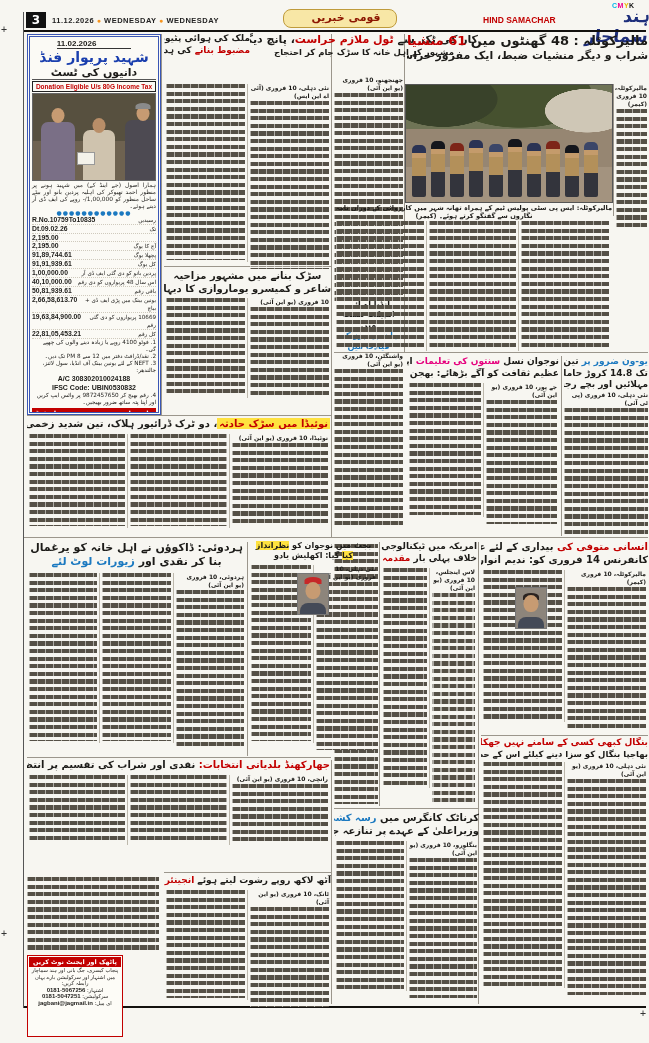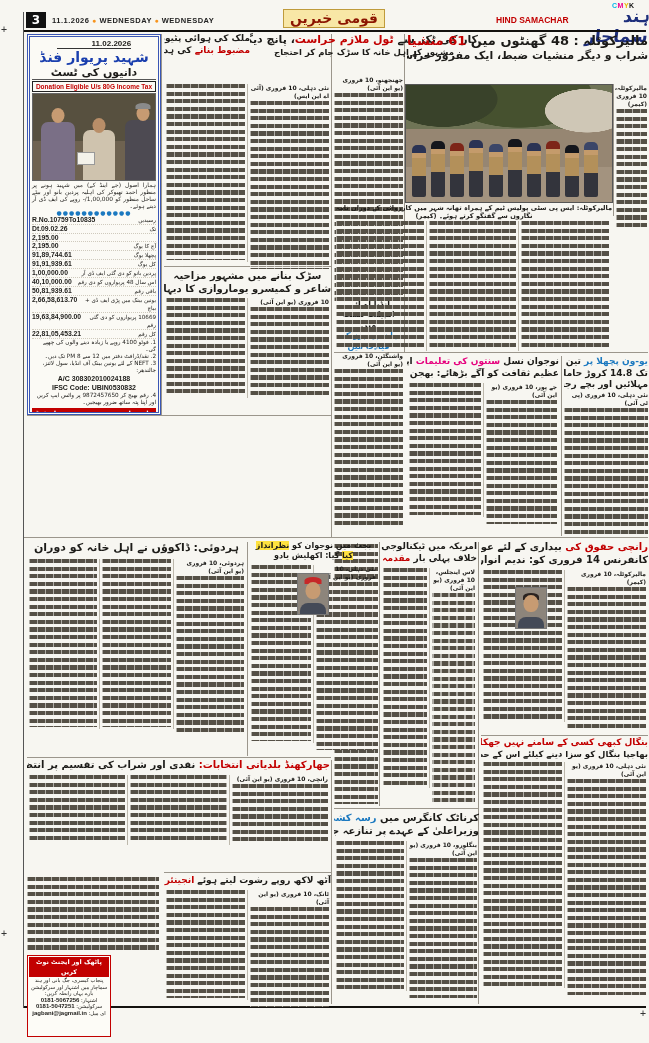--- a/index.html
+++ b/index.html
@@ -33,26 +33,26 @@
   .h11{font-size:11px;font-weight:800;line-height:1.25;}
   .h10{font-size:10px;font-weight:800;line-height:1.25;}
   .h9{font-size:9px;font-weight:800;line-height:1.3;}
   .h8{font-size:8px;font-weight:800;line-height:1.3;}
   .sub{font-size:8.5px;font-weight:bold;}
   
   .pgno{background:#111;color:#fff;font:bold 12px "DejaVu Sans",sans-serif;
         width:20px;height:16px;line-height:16px;text-align:center;}
   .dateline{font:bold 7.5px "Liberation Sans",sans-serif;letter-spacing:.5px;color:#222;}
   .dot{color:#f7941d;font-size:7px;}
-  .pill{background:#f8e7a6;border:1px solid #bf9b3c;border-radius:0;color:#8c1500;
-        font-weight:800;font-size:14px;text-align:center;line-height:16px;}
+  .pill{background:#f8e7a6;border:1px solid #bf9b3c;border-radius:8px;color:#8c1500;
+        font-weight:800;font-size:11px;text-align:center;line-height:16px;padding-left:12px;}
   .cmyk{font:bold 7px "Liberation Sans",sans-serif;letter-spacing:.5px;}
   
   .adbox{border:3px double #3a56b4;background:#fbfaf5;padding:2px;box-sizing:border-box;font-size:6px;}
-  .adbox .addate{font:bold 8px "Liberation Sans",sans-serif;text-align:right;border-bottom:1px solid #333;width:60%;margin:0 auto;}
+  .adbox .addate{font:bold 8px "Liberation Sans",sans-serif;text-align:left;border-bottom:1px solid #333;width:60%;margin:0 auto;}
   .adtitle{color:#1a3fae;font-size:14px;font-weight:800;text-align:center;line-height:17px;}
   .adsub{font-size:11px;font-weight:800;text-align:center;line-height:13px;border-bottom:1px solid #555;}
   .taxbar{border:1px solid #222;color:#c20000;font:bold 6.5px "Liberation Sans",sans-serif;text-align:center;margin:1px 0;padding:1px 0;}
   .adphoto{position:relative;height:86px;background:linear-gradient(180deg,#57503f 0 55%,#6e6250 55% 100%);overflow:hidden;border:1px solid #666;}
   .pers{position:absolute;bottom:0;border-radius:7px 7px 0 0;}
   .phead{position:absolute;left:50%;transform:translateX(-50%);width:13px;height:15px;border-radius:50%;background:#c79b72;}
   .adpara{font-size:5.9px;line-height:7px;text-align:justify;margin-top:1px;}
   .dots{color:#1b79c0;font-size:6px;text-align:center;letter-spacing:1px;line-height:6px;}
   .lr{display:flex;justify-content:space-between;align-items:baseline;line-height:8px;border-bottom:1px dotted #cfcabd;}
   .ll{font-size:5.6px;}
@@ -91,28 +91,28 @@
   <div class="mark" style="left:1px;top:24px;">+</div>
   <div class="mark" style="left:1px;top:928px;">+</div>
   <div class="mark" style="left:640px;top:1008px;">+</div>
   <div class="mark" style="left:642px;top:496px;font-size:5px;">▪▪</div>
   <div class="abs cmyk" style="left:612px;top:2px;">
     <span style="color:#00b7eb">C</span><span style="color:#ec008c">M</span><span style="color:#e8b800">Y</span><span style="color:#111">K</span>
   </div>
 
   <div class="abs pgno" style="left:26px;top:12px;">3</div>
   <div class="abs dateline" style="left:52px;top:16px;">
-    <span>11.1.2026</span>
+    <span>11.12.2026</span>
     <span class="dot">●</span>
     <span>WEDNESDAY</span>
     <span class="dot">●</span>
     <span>WEDNESDAY</span>
   </div>
   <div class="abs pill u" style="left:283px;top:9px;width:100px;height:17px;">قومی خبریں</div>
-  <div class="abs" style="left:496px;top:15px;color:#c20000;font:800 8.5px 'Liberation Sans',sans-serif;">HIND SAMACHAR</div>
+  <div class="abs" style="left:483px;top:15px;color:#c20000;font:800 8.5px 'Liberation Sans',sans-serif;">HIND SAMACHAR</div>
   <div class="abs u navy" style="left:575px;top:6px;font-size:17px;font-weight:800;transform:skewX(-6deg);">ہند سماچار</div>
   <div class="hrD" style="left:24px;top:30px;width:622px;height:2px;"></div>
   <div class="vr" style="left:23px;top:12px;height:996px;background:#555;"></div>
   <div class="hrD" style="left:24px;top:1006px;width:622px;height:2px;"></div>
 
   <div class="vr" style="left:161px;top:34px;height:382px;"></div>
   <div class="vr" style="left:331px;top:34px;height:504px;"></div>
   <div class="vr" style="left:404px;top:34px;height:319px;"></div>
   <div class="vr" style="left:561px;top:356px;height:180px;"></div>
   <div class="vr" style="left:478px;top:542px;height:462px;"></div>
@@ -297,29 +297,29 @@
           <div class="dl">جے پور، 10 فروری (یو این آئی)</div>
           <div class="greek" style="height:124px;"></div>
         </div>
       <div class="col">
           <div class="greek" style="height:132px;"></div>
         </div>
     </div>
   </section>
 
   <section class="abs u" style="left:564px;top:356px;width:84px;">
-    <div class="h9 ctr nw"><span class="blue">یو-ون پچھلا پر</span><span> تین فروری</span></div>
+    <div class="h9 ctr nw"><span class="blue">یو-ون ضرور پر</span><span> تین فروری</span></div>
     <div class="h9 ctr nw">تک 14.8 کروڑ حاملہ</div>
     <div class="h9 ctr nw">مہلائیں اور بچے رجسٹرڈ</div>
     <div class="dl">نئی دہلی، 10 فروری (پی ٹی آئی)</div>
     <div class="greek" style="height:126px;"></div>
   </section>
 
   <section class="abs u" style="left:481px;top:541px;width:167px;">
-    <div class="h10 ctr nw"><span class="red">رانچی حقوق کی</span><span> بیداری کے لئے عوامی</span></div>
+    <div class="h10 ctr nw"><span class="red">انسانی متوفی کی</span><span> بیداری کے لئے عوامی</span></div>
     <div class="h10 ctr nw">کانفرنس 14 فروری کو: ندیم انوار خان</div>
     <div class="cols" dir="rtl" style="margin-top:4px;height:152px;">
       <div class="col">
           <div class="dl">مالیرکوٹلہ، 10 فروری (کیمر)</div>
           <div class="greek" style="height:142px;"></div>
         </div>
       <div class="col">
           <div class="greek" style="height:150px;"></div>
         </div>
     </div>
@@ -357,35 +357,51 @@
         </div>
     </div>
     <div class="por" style="position:absolute;left:48px;top:32px;width:30px;height:40px;">
         <div class="cap"></div>
         <div class="hd" style="top:8px;"></div>
         <div class="sh"></div>
       </div>
   </section>
 
   <section class="abs u" style="left:27px;top:541px;width:219px;">
-    <div class="h11 ctr nw">ہردوئی: ڈاکوؤں نے اہل خانہ کو دوران</div>
+    <div class="h11 ctr nw">ہردوئی: ڈاکوؤں نے اہل خانہ کو یرغمال</div>
+    <div class="h11 ctr nw"><span>بنا کر نقدی اور </span><span class="blue">زیورات لوٹ لئے</span></div>
     <div class="cols" dir="rtl" style="margin-top:4px;height:170px;">
       <div class="col">
           <div class="dl">ہردوئی، 10 فروری (یو این آئی)</div>
           <div class="greek" style="height:160px;"></div>
         </div>
       <div class="col">
           <div class="greek" style="height:168px;"></div>
         </div>
       <div class="col">
           <div class="greek" style="height:168px;"></div>
         </div>
     </div>
   </section>
 
+  <section class="abs u" style="left:27px;top:418px;width:303px;">
+    <div class="h10 ctr nw"><span class="hlRY">نوئیڈا میں سڑک حادثہ</span><span>، دو ٹرک ڈرائیور ہلاک، تین شدید زخمی</span></div>
+    <div class="cols" dir="rtl" style="margin-top:3px;height:94px;">
+      <div class="col">
+          <div class="dl">نوئیڈا، 10 فروری (یو این آئی)</div>
+          <div class="greek" style="height:84px;"></div>
+        </div>
+      <div class="col">
+          <div class="greek" style="height:92px;"></div>
+        </div>
+      <div class="col">
+          <div class="greek" style="height:92px;"></div>
+        </div>
+    </div>
+  </section>
 
   <section class="abs u" style="left:27px;top:759px;width:303px;">
     <div class="h10 ctr nw"><span class="red">جھارکھنڈ بلدیاتی انتخابات:</span><span> نقدی اور شراب کی تقسیم پر انتظامیہ سخت</span></div>
     <div class="cols" dir="rtl" style="margin-top:3px;height:70px;">
       <div class="col">
           <div class="dl">رانچی، 10 فروری (یو این آئی)</div>
           <div class="greek" style="height:60px;"></div>
         </div>
       <div class="col">
           <div class="greek" style="height:68px;"></div>
@@ -403,21 +419,21 @@
           <div class="dl">ٹانک، 10 فروری (یو این آئی)</div>
           <div class="greek" style="height:100px;"></div>
         </div>
       <div class="col">
           <div class="greek" style="height:108px;"></div>
         </div>
     </div>
   </section>
   <div class="abs greek" style="left:27px;top:877px;width:132px;height:74px;"></div>
 
-  <section class="abs agbox u" style="left:27px;top:955px;width:84px;height:82px;">
+  <section class="abs agbox u" style="left:27px;top:955px;width:96px;height:82px;">
     <div class="agtitle">پاٹھک اور ایجنٹ نوٹ کریں</div>
     <div class="agline">پنجاب کیسری، جگ بانی اور ہند سماچار میں اشتہار اور سرکولیشن بارے یہاں رابطہ کریں:</div>
     <div class="agline"><span>اشتہار:</span> <span class="agph">0181-5067256</span></div>
     <div class="agline"><span>سرکولیشن:</span> <span class="agph">0181-5047251</span></div>
     <div class="agline"><span>ای میل:</span> <span class="agph">jagbani@jagmail.in</span></div>
   </section>
 
   <section class="abs u" style="left:334px;top:812px;width:145px;">
     <div class="h10 ctr nw"><span>کرناٹک کانگرس میں </span><span class="blue">رسہ کشی</span></div>
     <div class="h10 ctr nw">وزیراعلیٰ کے عہدے پر تنازعہ جاری</div>

